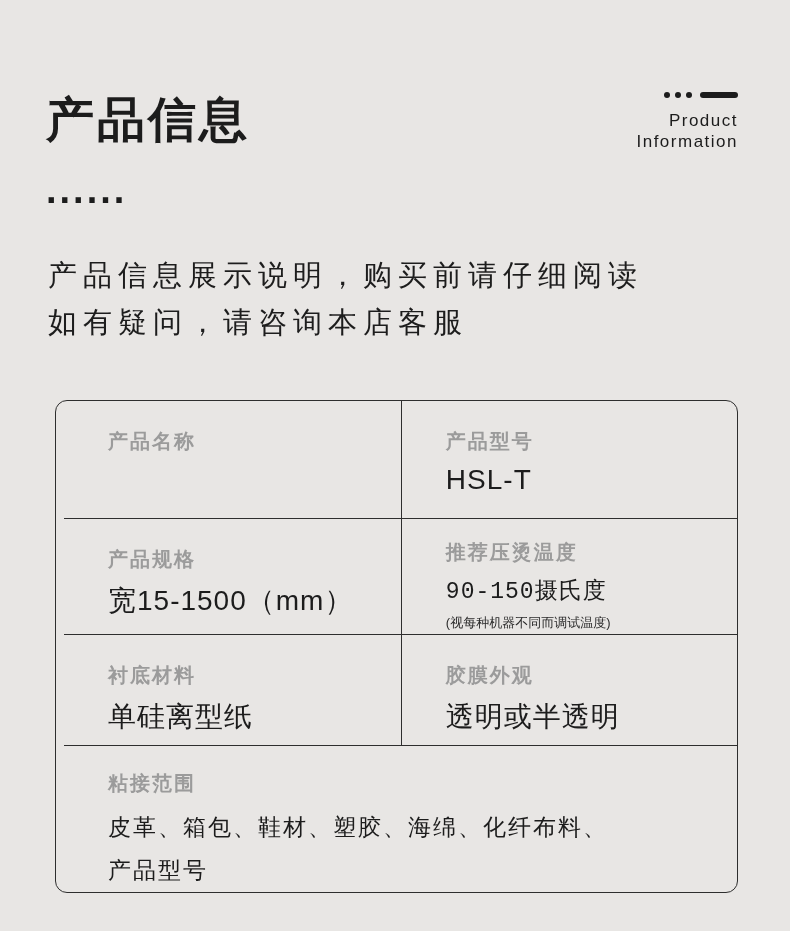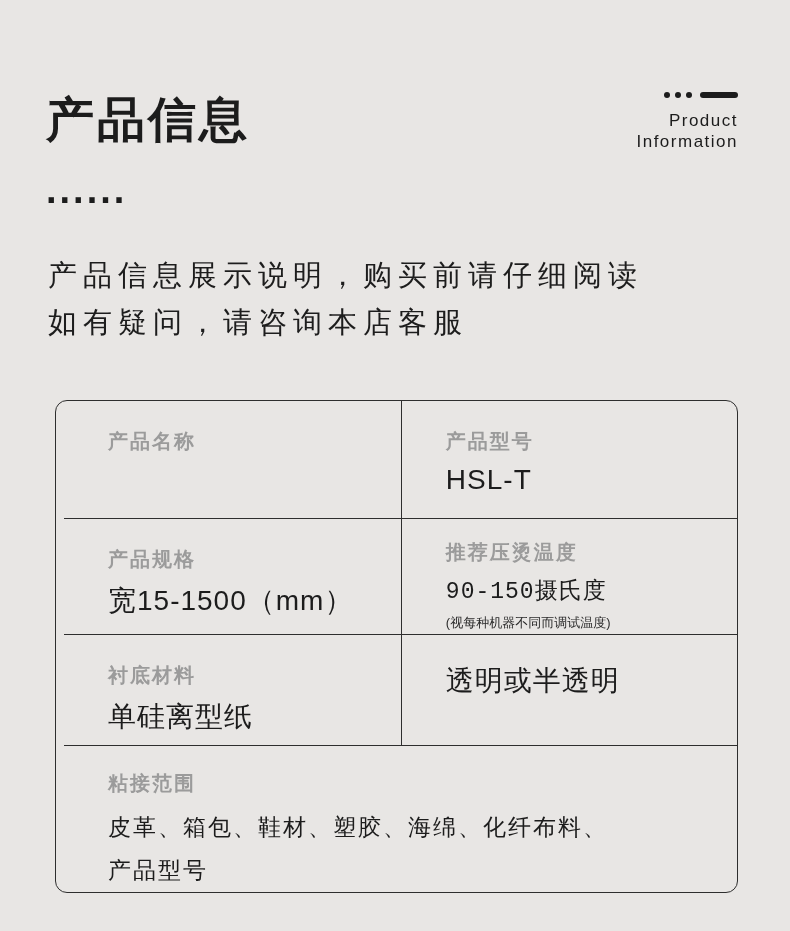--- a/index.html
+++ b/index.html
@@ -138,20 +138,21 @@
         <div class="note">(视每种机器不同而调试温度)</div>
       </div>
     </div>
 
     <div class="row row-3">
       <div class="cell left">
         <div class="label">衬底材料</div>
         <div class="value">单硅离型纸</div>
       </div>
       <div class="cell right">
+        <div class="label">胶膜外观</div>
         <div class="value">透明或半透明</div>
       </div>
     </div>
 
     <div class="row row-4">
       <div class="cell full cell-bonding">
         <div class="label">粘接范围</div>
         <div class="value">皮革、箱包、鞋材、塑胶、海绵、化纤布料、</div>
         <div class="value">产品型号</div>
       </div>

